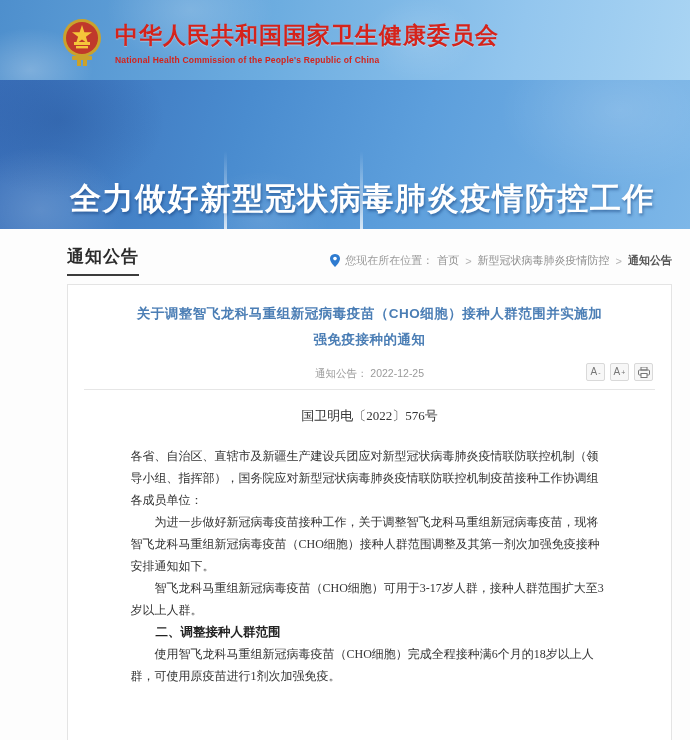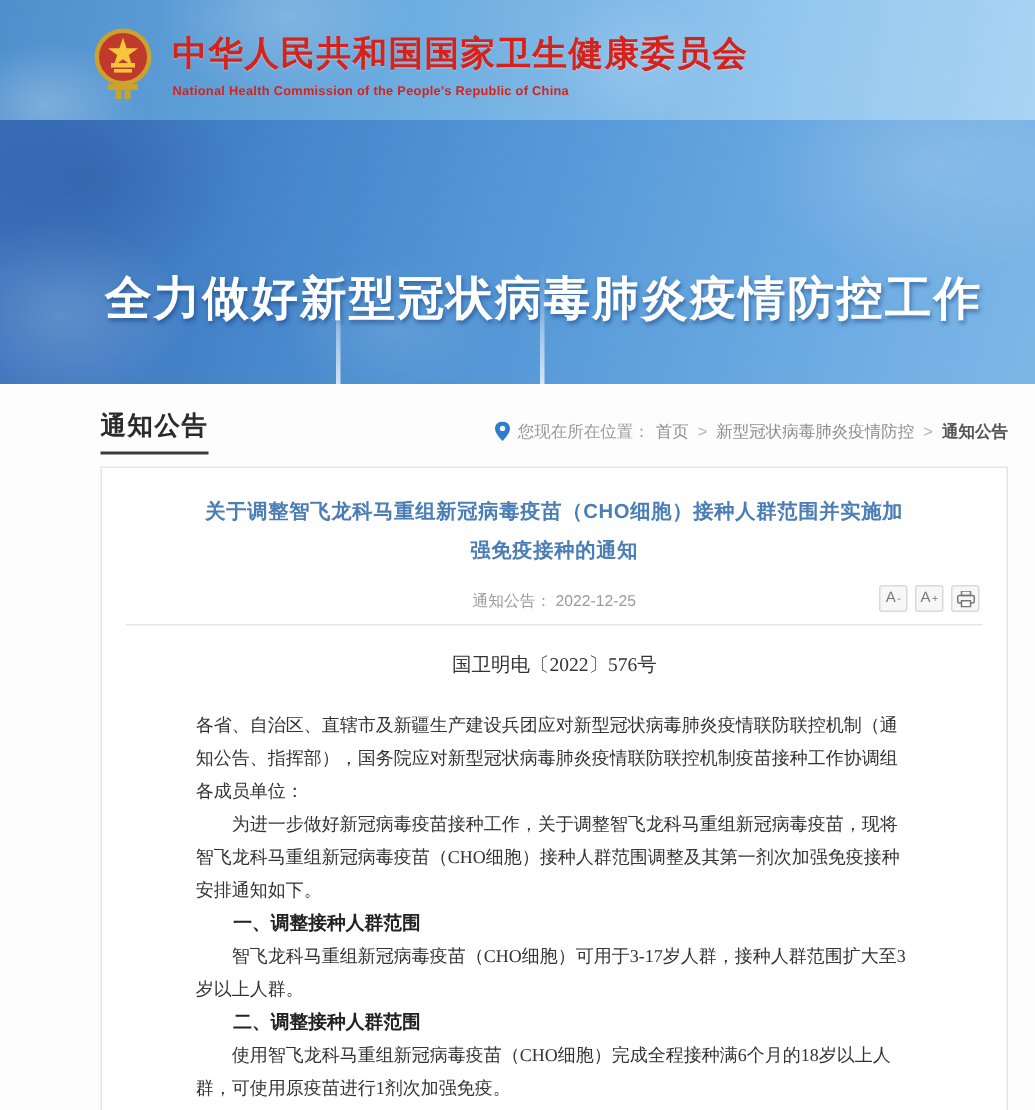--- a/index.html
+++ b/index.html
@@ -23,21 +23,21 @@
   .brand-text .zh {
     color:#d5231b; font-size:23px; font-weight:bold; letter-spacing:1px;
     text-shadow:0 1px 1px rgba(255,255,255,.35);
   }
   .brand-text .en {
     color:#d5231b; font-size:8.5px; font-weight:bold; margin-top:4px; letter-spacing:.2px;
   }
 
   
   .banner {
-    position:relative; height:176px;
+    position:relative; height:149px;
     background:linear-gradient(105deg,#3a6fb9 0%,#4a8ccf 35%,#5d9fdc 60%,#7db7e8 100%);
   }
   .banner::before { 
     content:""; position:absolute; inset:0;
     background:
       radial-gradient(150px 110px at 60px 40px, rgba(20,60,130,.25), transparent 70%),
       radial-gradient(120px 90px at 40px 130px, rgba(255,255,255,.16), transparent 70%),
       radial-gradient(100px 70px at 260px 140px, rgba(255,255,255,.10), transparent 70%),
       radial-gradient(160px 100px at 620px 30px, rgba(255,255,255,.15), transparent 75%);
   }
@@ -166,21 +166,20 @@
           <rect x="3" y="6.5" width="6" height="4" fill="#fff" stroke="#777" stroke-width="1"></rect>
         </svg>
       </div>
     </div>
   </div>
   <div class="divider"></div>
 
   <div class="article-col doc-body">
     <div class="doc-number">国卫明电〔2022〕576号</div>
 
-    <p class="noindent">各省、自治区、直辖市及新疆生产建设兵团应对新型冠状病毒肺炎疫情联防联控机制（通知公告、指挥部），国务院应对新型冠状病毒肺炎疫情联防联控机制疫苗接种工作协调组各成员单位：</p>
+    <p class="noindent">各省、自治区、直辖市及新疆生产建设兵团应对新型冠状病毒肺炎疫情联防联控机制（领导小组、指挥部），国务院应对新型冠状病毒肺炎疫情联防联控机制疫苗接种工作协调组各成员单位：</p>
     <p class="indent">为进一步做好新冠病毒疫苗接种工作，关于调整智飞龙科马重组新冠病毒疫苗，现将智飞龙科马重组新冠病毒疫苗（CHO细胞）接种人群范围调整及其第一剂次加强免疫接种安排通知如下。</p>
-    <h3>一、调整接种人群范围</h3>
     <p class="indent">智飞龙科马重组新冠病毒疫苗（CHO细胞）可用于3-17岁人群，接种人群范围扩大至3岁以上人群。</p>
     <h3>二、调整接种人群范围</h3>
     <p class="indent">使用智飞龙科马重组新冠病毒疫苗（CHO细胞）完成全程接种满6个月的18岁以上人群，可使用原疫苗进行1剂次加强免疫。</p>
 
   </div>
 </div>
 
 </body></html>

